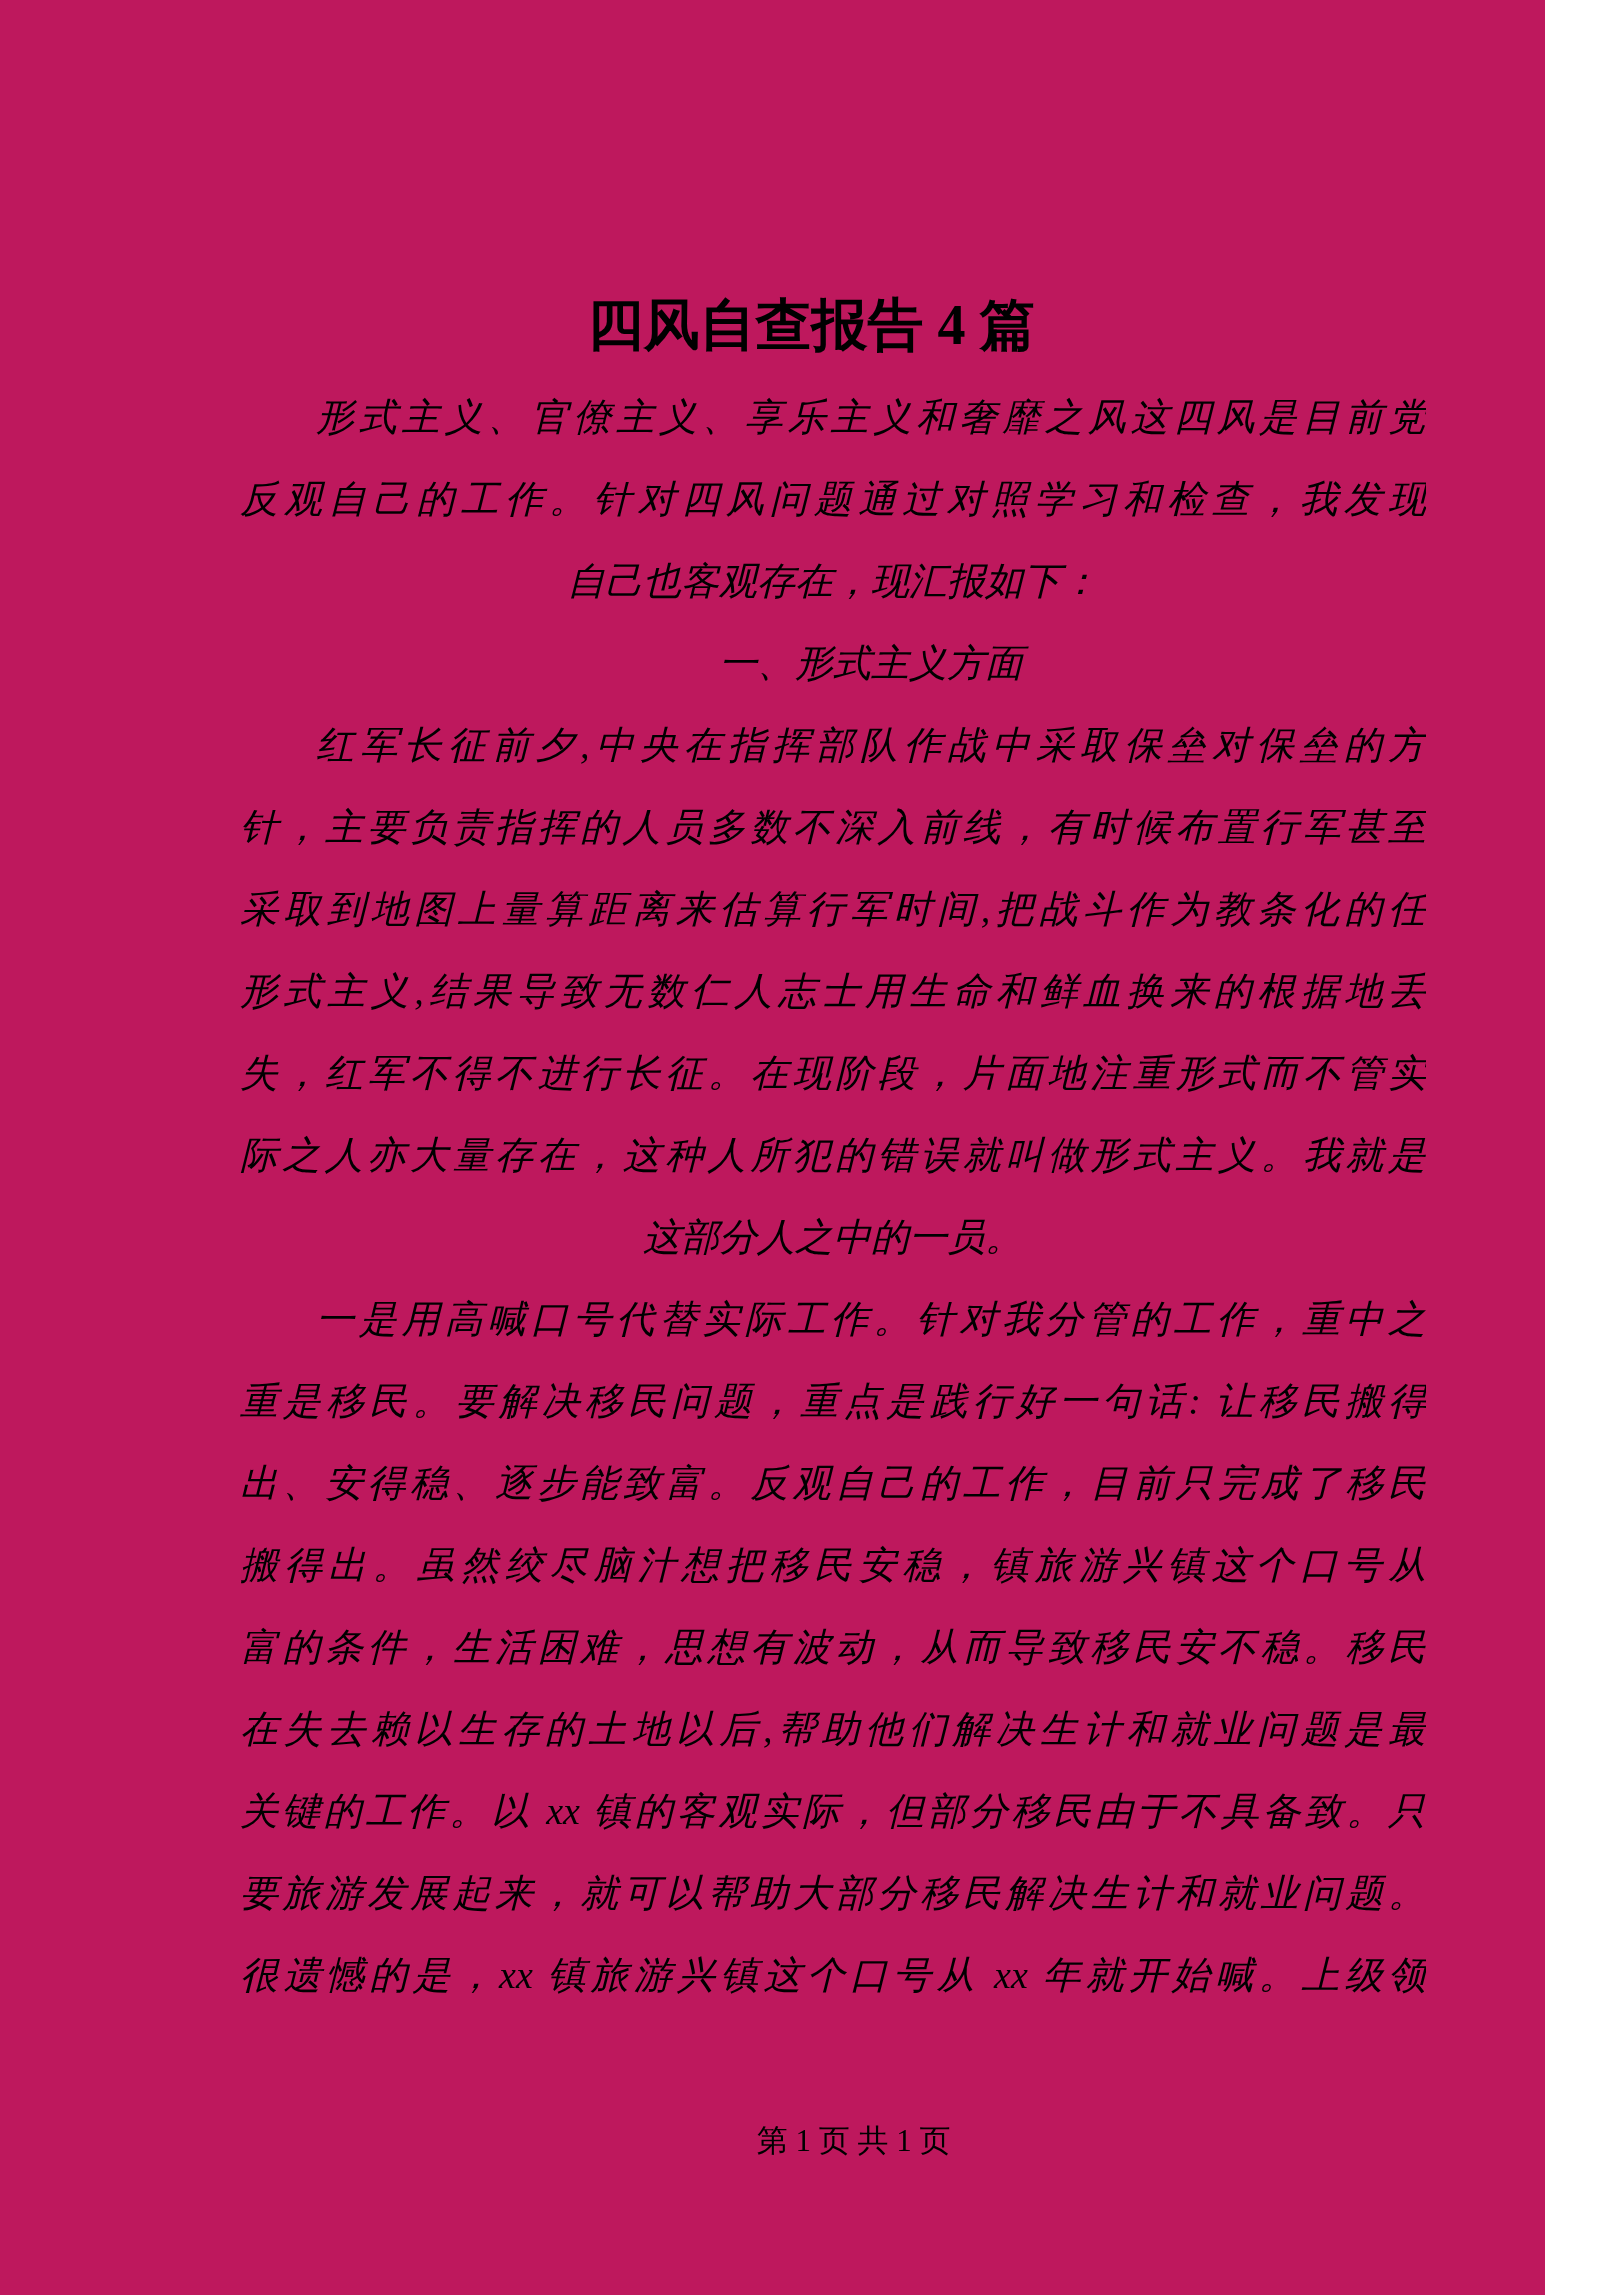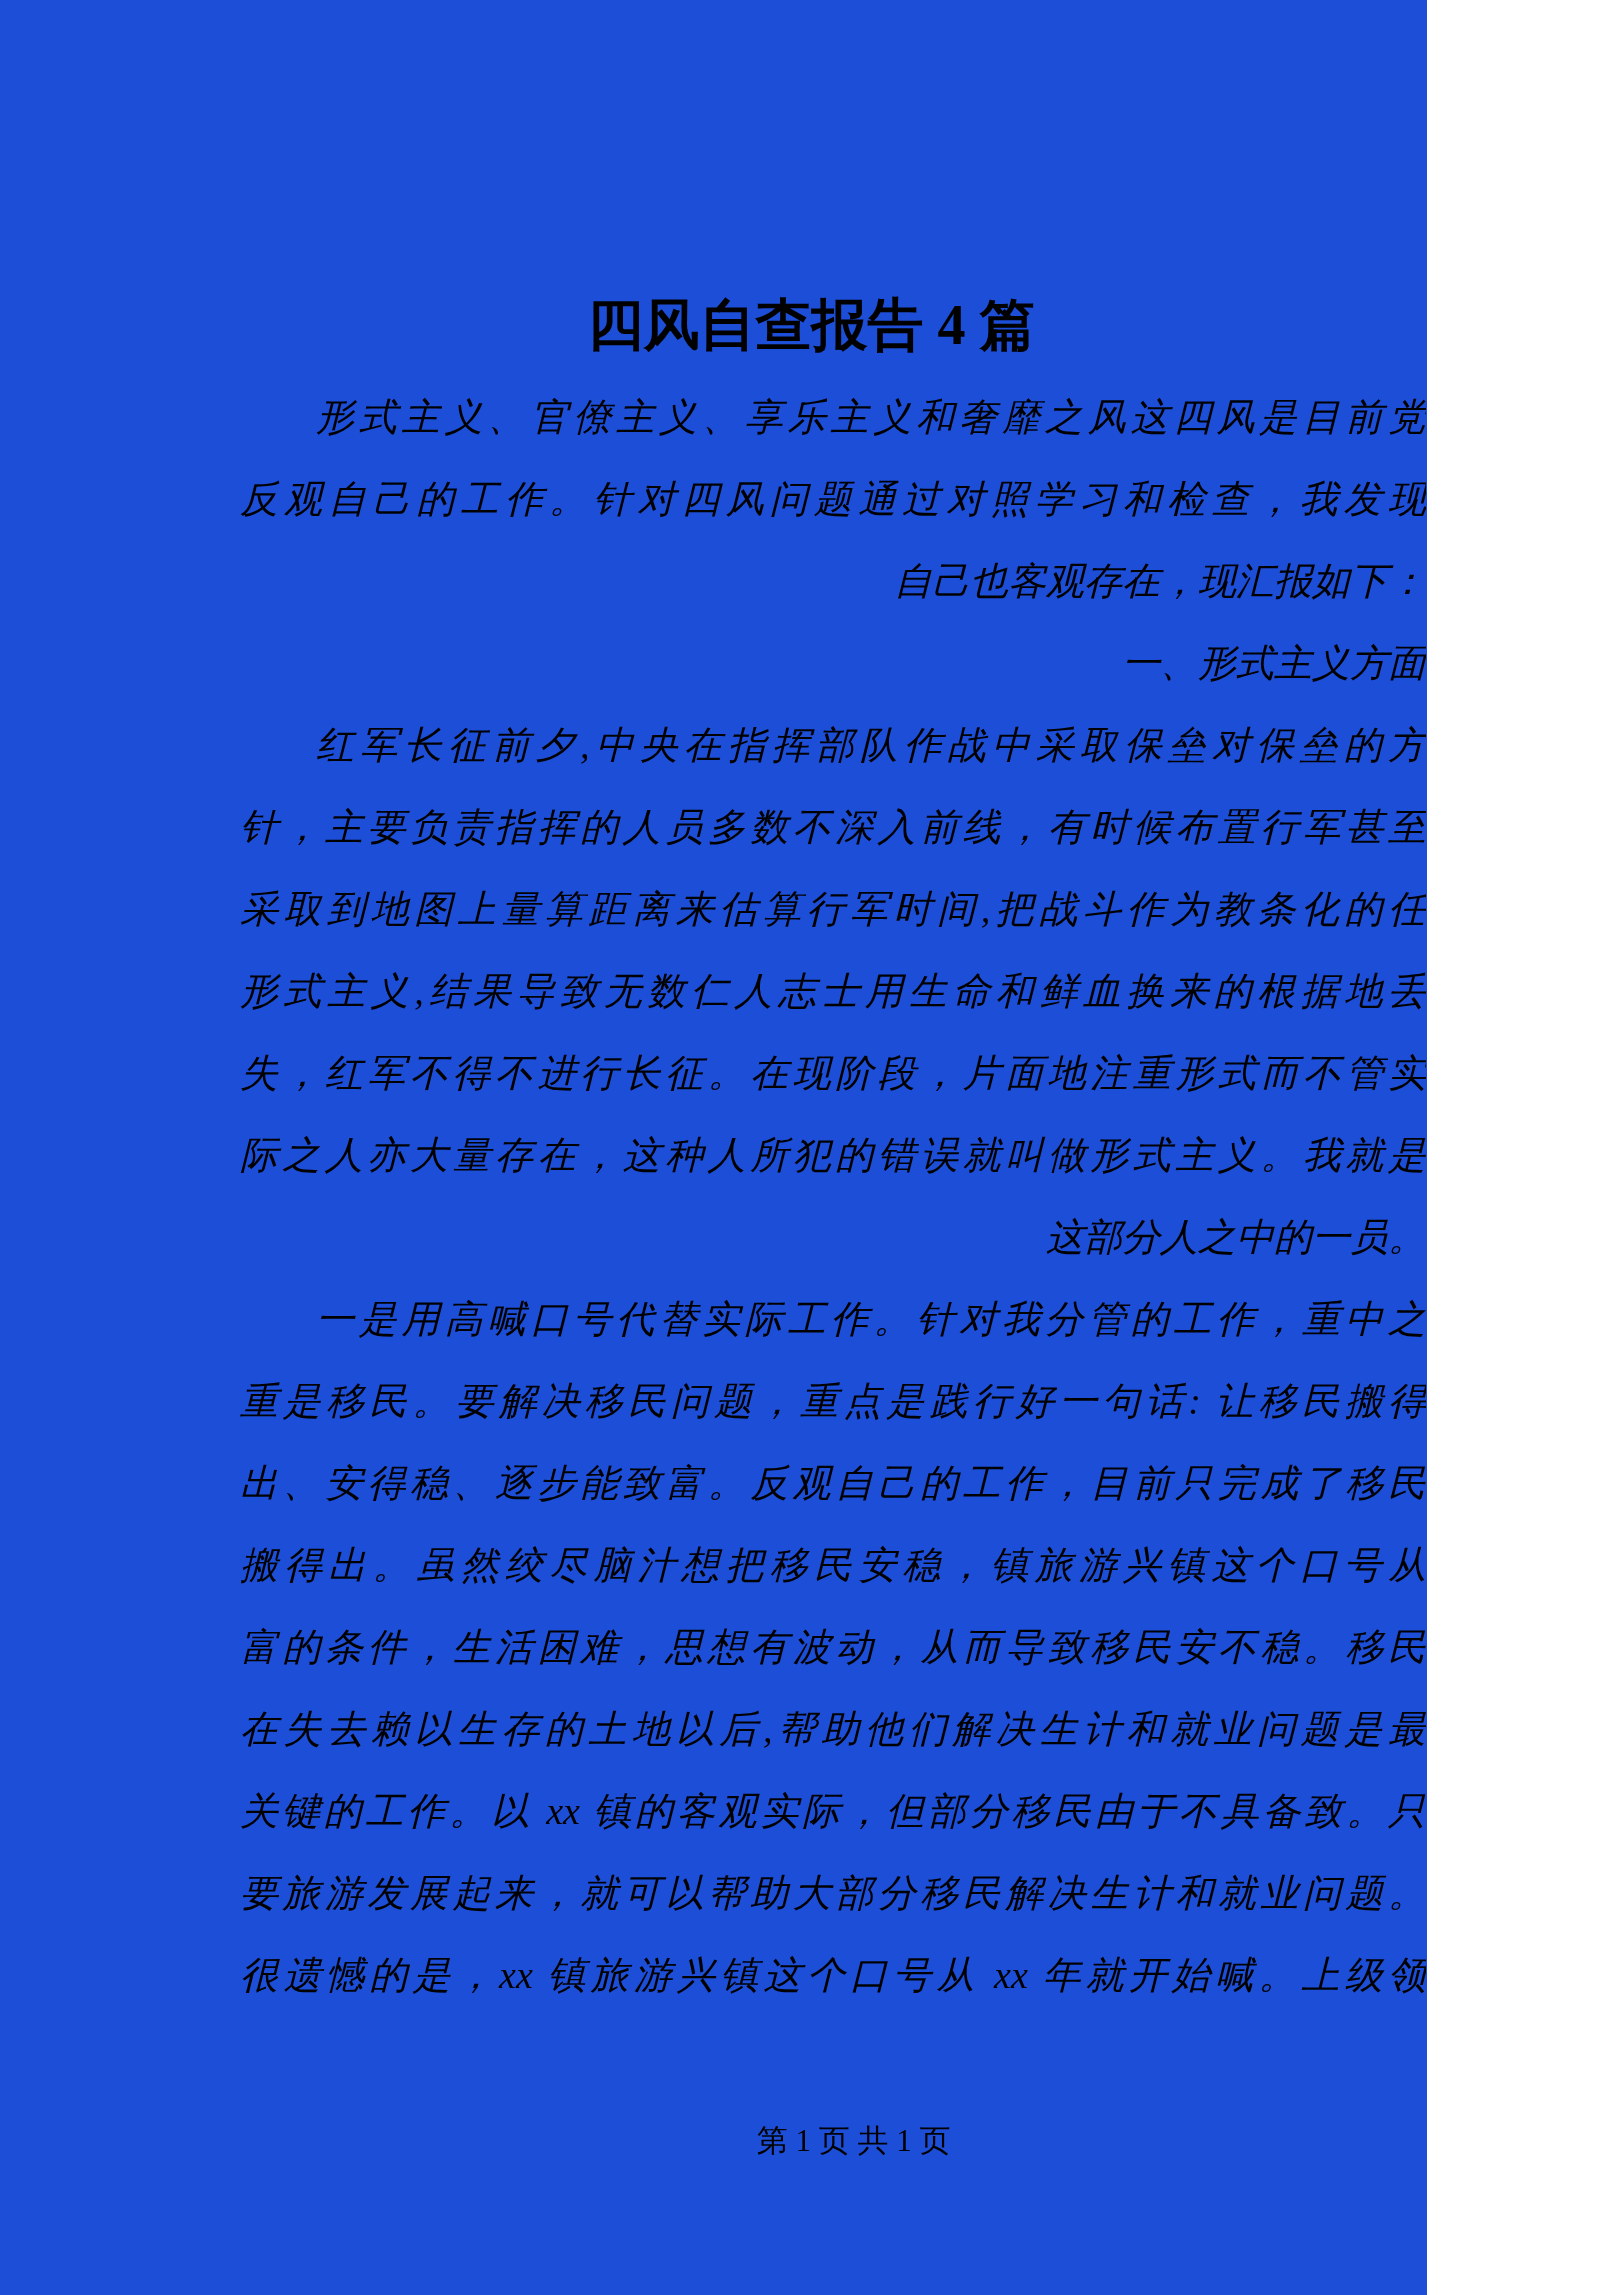--- a/index.html
+++ b/index.html
@@ -1,20 +1,20 @@
 <!DOCTYPE html>
 <html style="font-size:9px"><head>
 <meta charset="utf-8">
 <style>
   html, body { margin: 0; padding: 0; background: #ffffff; }
   .page {
     position: relative;
-    width: 1427px;
+    width: 1545px;
     height: 2295px;
-    background: #1d4ed8;
+    background: #be185d;
     overflow: hidden;
     font-family: "Liberation Serif", serif;
     color: #000000;
   }
   .doc-title {
     position: absolute;
     top: 283px;
     left: 0;
     width: 1623px;
     text-align: center;
@@ -34,21 +34,21 @@
   }
   .line {
     font-family: "Liberation Serif", serif;
     font-size: 38px;
     line-height: 82px;
     height: 82px;
     overflow: hidden;
     color: #000000;
     font-style: italic;      
     white-space: nowrap;
-    text-align: right;
+    text-align: center;
   }
   .line.justify {
     white-space: normal;
     text-align: justify;
     text-align-last: justify;
     text-justify: inter-character;
   }
   .line.indent { text-indent: 2em; }
   .doc-footer {
     position: absolute;

